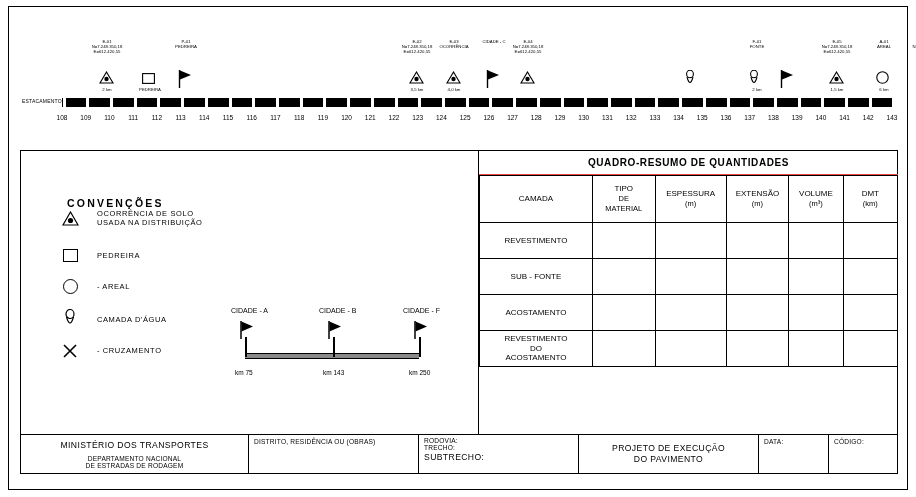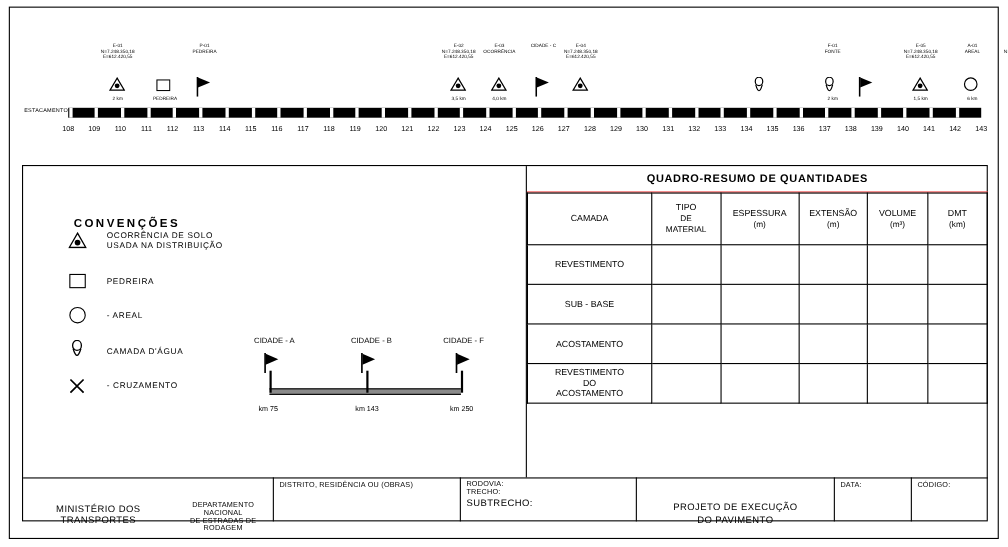--- a/index.html
+++ b/index.html
@@ -49,21 +49,21 @@
   table.q th{height:46px;line-height:1.25;}
   table.q td.rowlab{height:35px;font-size:8px;line-height:1.2;}
   table.q th .sub{font-size:7.5px;}
 
   
   .titleblock{position:absolute;left:0;top:283px;width:877px;height:40px;}
   .tb-cell{position:absolute;border-right:1px solid #000;box-sizing:border-box;height:40px;}
   .tb-cell.nb{border-right:none;}
   .tb-txt{font-size:8.6px;letter-spacing:.4px;}
   .tb-small{font-size:6.6px;letter-spacing:.2px;}
-  .tb-center{display:flex;align-items:center;justify-content:center;height:100%;text-align:center;margin-top:13px;}
+  .tb-center{display:flex;flex-direction:column;align-items:center;justify-content:center;height:100%;text-align:center;}
   .tb-left{padding:4px 5px 0 5px;}
   .hline{position:absolute;left:0;width:100%;height:1px;background:#000;}
 </style>
 </head>
 <body>
 
 <div id="sheet">
   <div class="outer-border"></div>
 
   <div class="plan">
@@ -323,21 +323,21 @@
         <tbody id="qbody">
             <tr>
               <td class="rowlab">REVESTIMENTO</td>
               <td></td>
               <td></td>
               <td></td>
               <td></td>
               <td></td>
             </tr>
             <tr>
-              <td class="rowlab">SUB - BASE</td>
+              <td class="rowlab">SUB - FONTE</td>
               <td></td>
               <td></td>
               <td></td>
               <td></td>
               <td></td>
             </tr>
             <tr>
               <td class="rowlab">ACOSTAMENTO</td>
               <td></td>
               <td></td>

